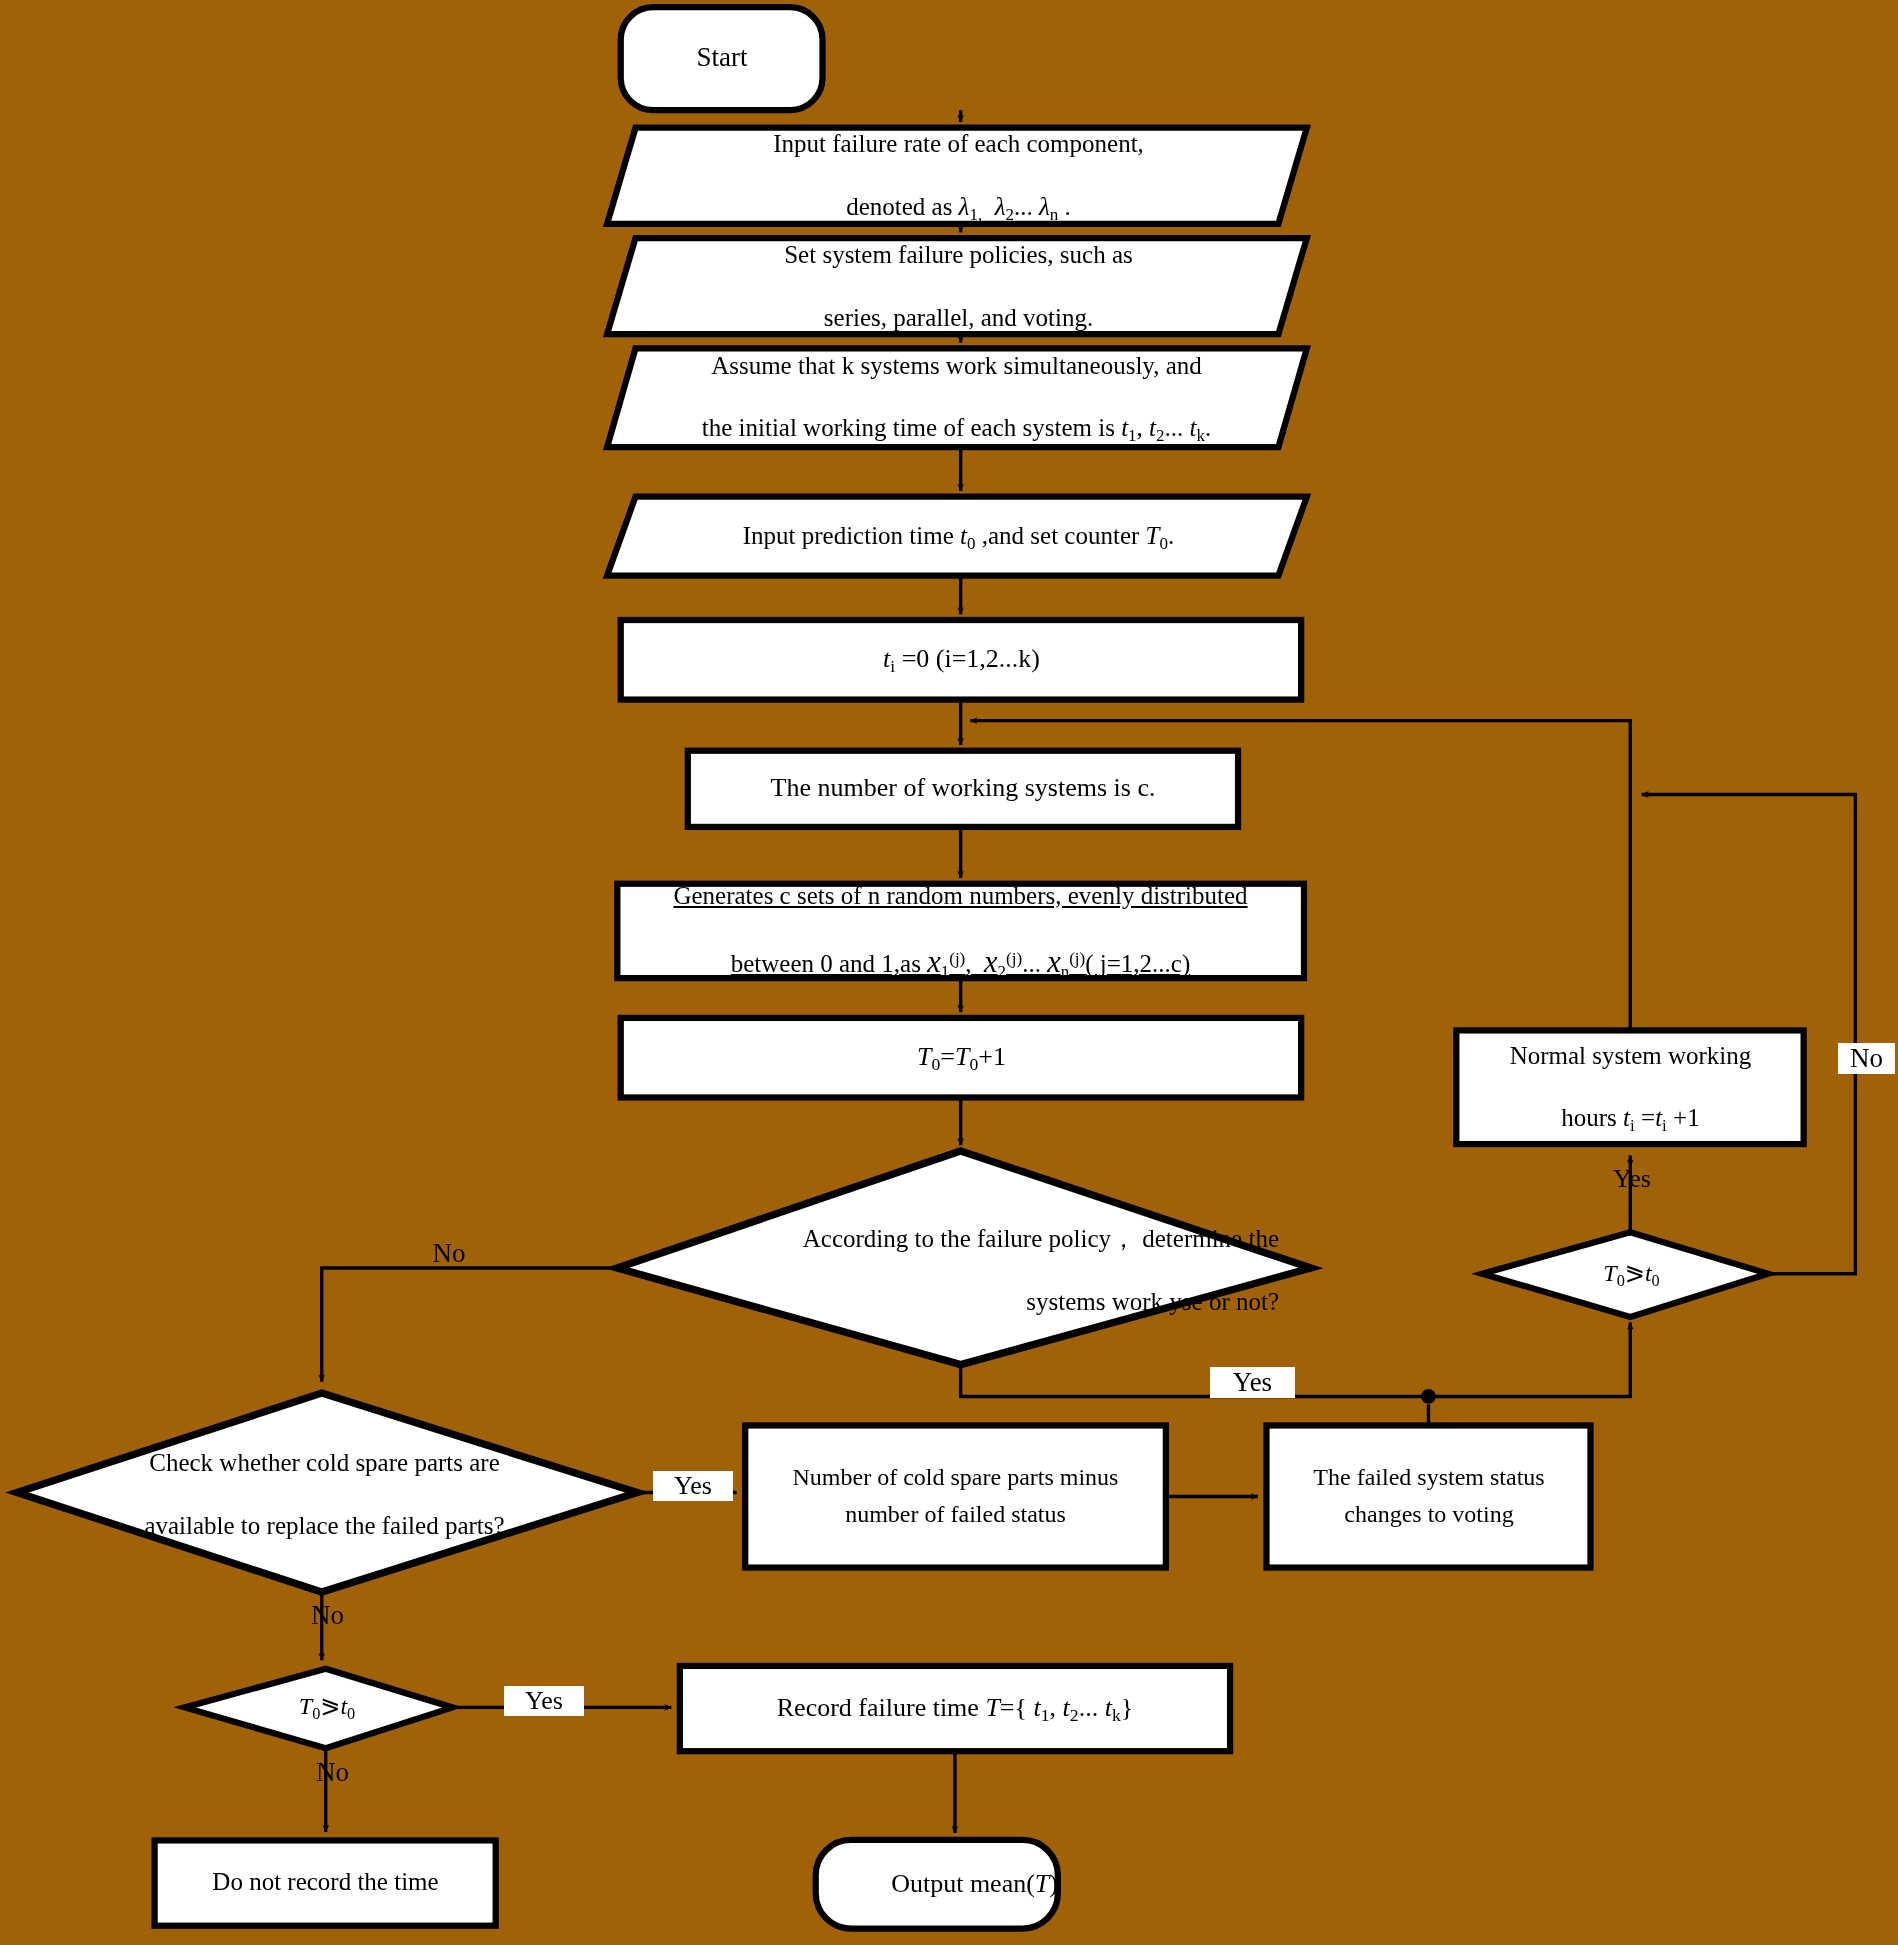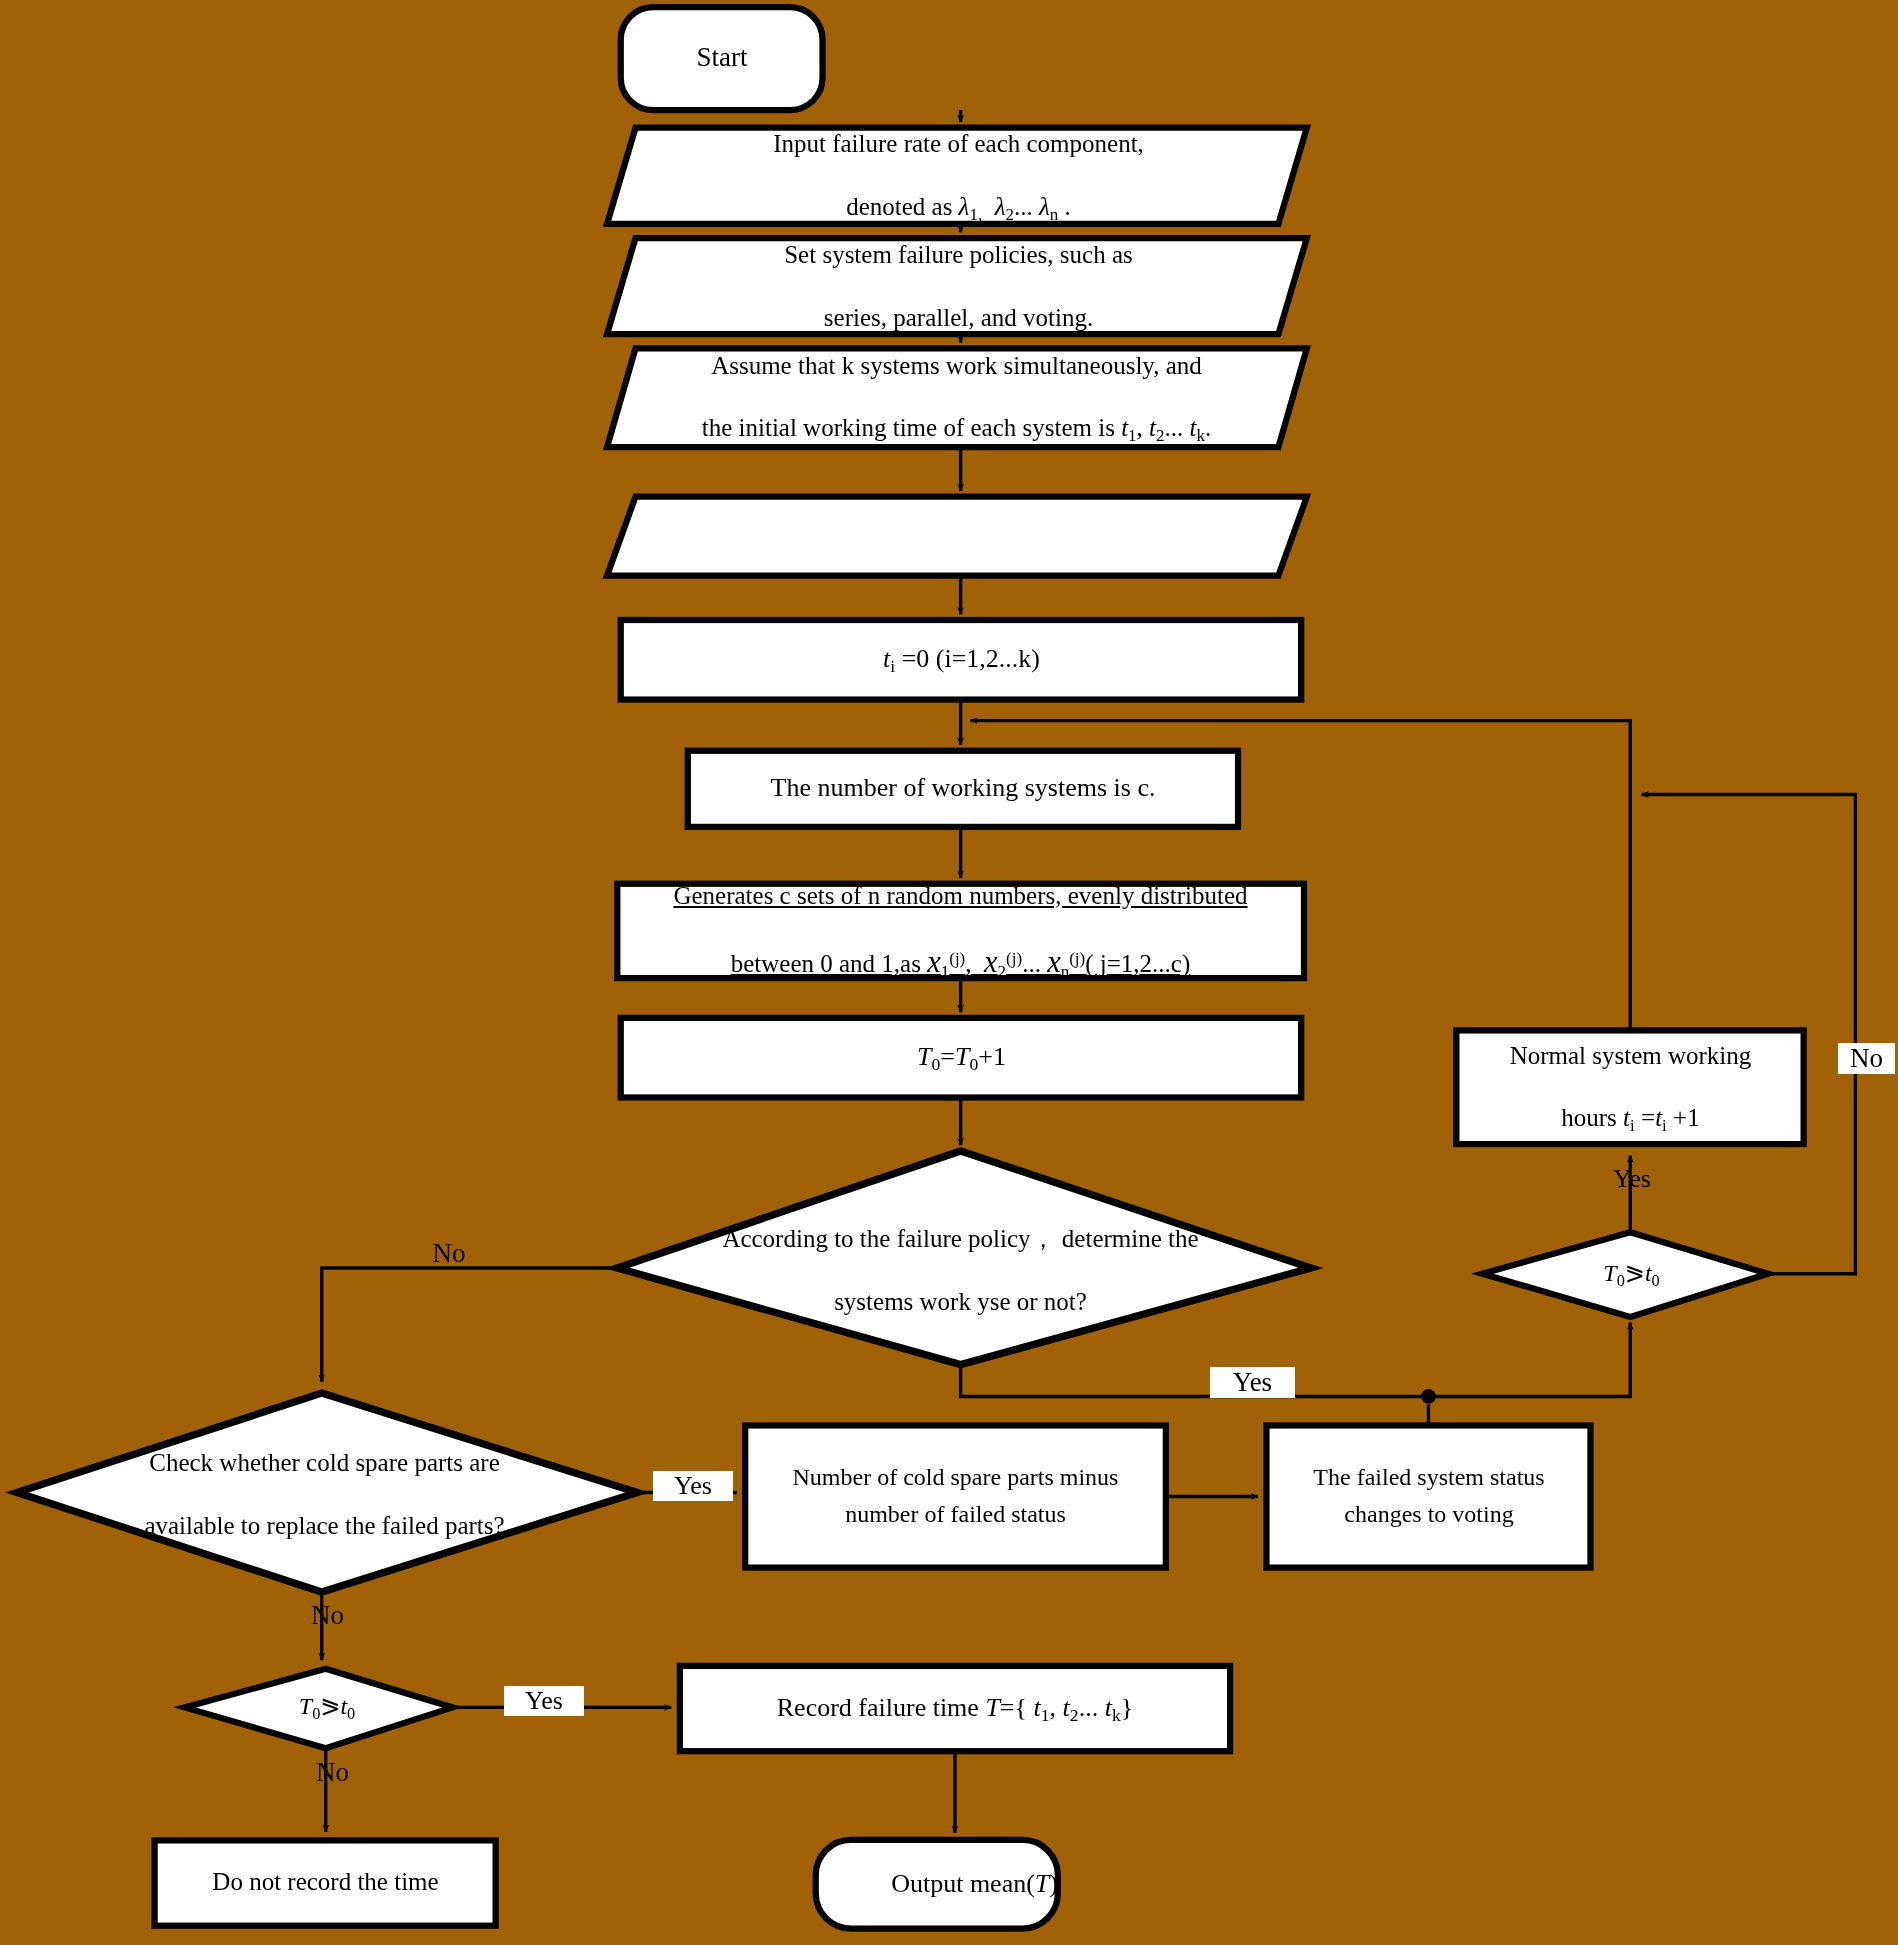--- a/index.html
+++ b/index.html
@@ -161,37 +161,40 @@
   <div class="node-label f44" style="left:620px; top:241px; width:677px; height:91px; flex-direction:column;">
     <div>Set system failure policies, such as</div>
     <div>series, parallel, and voting.</div>
   </div>
 
   <div class="node-label f44" style="left:611px; top:351px; width:691px; height:94px; flex-direction:column;">
     <div>Assume that k systems work simultaneously, and</div>
     <div>the initial working time of each system is <i>t</i><sub>1</sub>, <i>t</i><sub>2</sub>... <i>t</i><sub>k</sub>.</div>
   </div>
 
+  <div class="node-label f44" style="left:620px; top:500px; width:677px; height:74px;">
+    <div>Input prediction time <i>t</i><sub>0</sub> ,and set counter <i>T</i><sub>0</sub>.</div>
+  </div>
 
   <div class="node-label f46" style="left:621px; top:620px; width:681px; height:80px;">
     <div><i>t</i><sub>i</sub> =0 (i=1,2...k)</div>
   </div>
 
   <div class="node-label f46" style="left:688px; top:750px; width:550px; height:76px;">The number of working systems is c.</div>
 
   <div class="node-label f44" style="left:617px; top:885px; width:687px; height:93px; flex-direction:column;text-decoration:underline;">
     <div>Generates c sets of n random numbers, evenly distributed</div>
     <div>between 0 and 1,as <i class="big">x</i><sub>1</sub><sup>(j)</sup>,&nbsp; <i class="big">x</i><sub>2</sub><sup>(j)</sup>... <i class="big">x</i><sub>n</sub><sup>(j)</sup>( j=1,2...c)</div>
   </div>
 
   <div class="node-label f46" style="left:621px; top:1018px; width:681px; height:80px;">
     <div><i>T</i><sub>0</sub>=<i>T</i><sub>0</sub>+1</div>
   </div>
 
-  <div class="node-label f44" style="left:642px; top:1225px; width:637px; height:91px; flex-direction:column;">
+  <div class="node-label f44" style="left:642px; top:1225px; width:637px; height:91px; flex-direction:column;align-items:flex-end;">
     <div>According to the failure policy， determine the</div>
     <div>systems work yse or not?</div>
   </div>
 
   <div class="node-label f44" style="left:1457px; top:1034px; width:347px; height:108px; flex-direction:column;">
     <div>Normal system working</div>
     <div>hours <i>t</i><sub>i</sub> =<i>t</i><sub>i</sub> +1</div>
   </div>
 
   <div class="node-label f42" style="left:1535px; top:1254px; width:193px; height:40px;">

